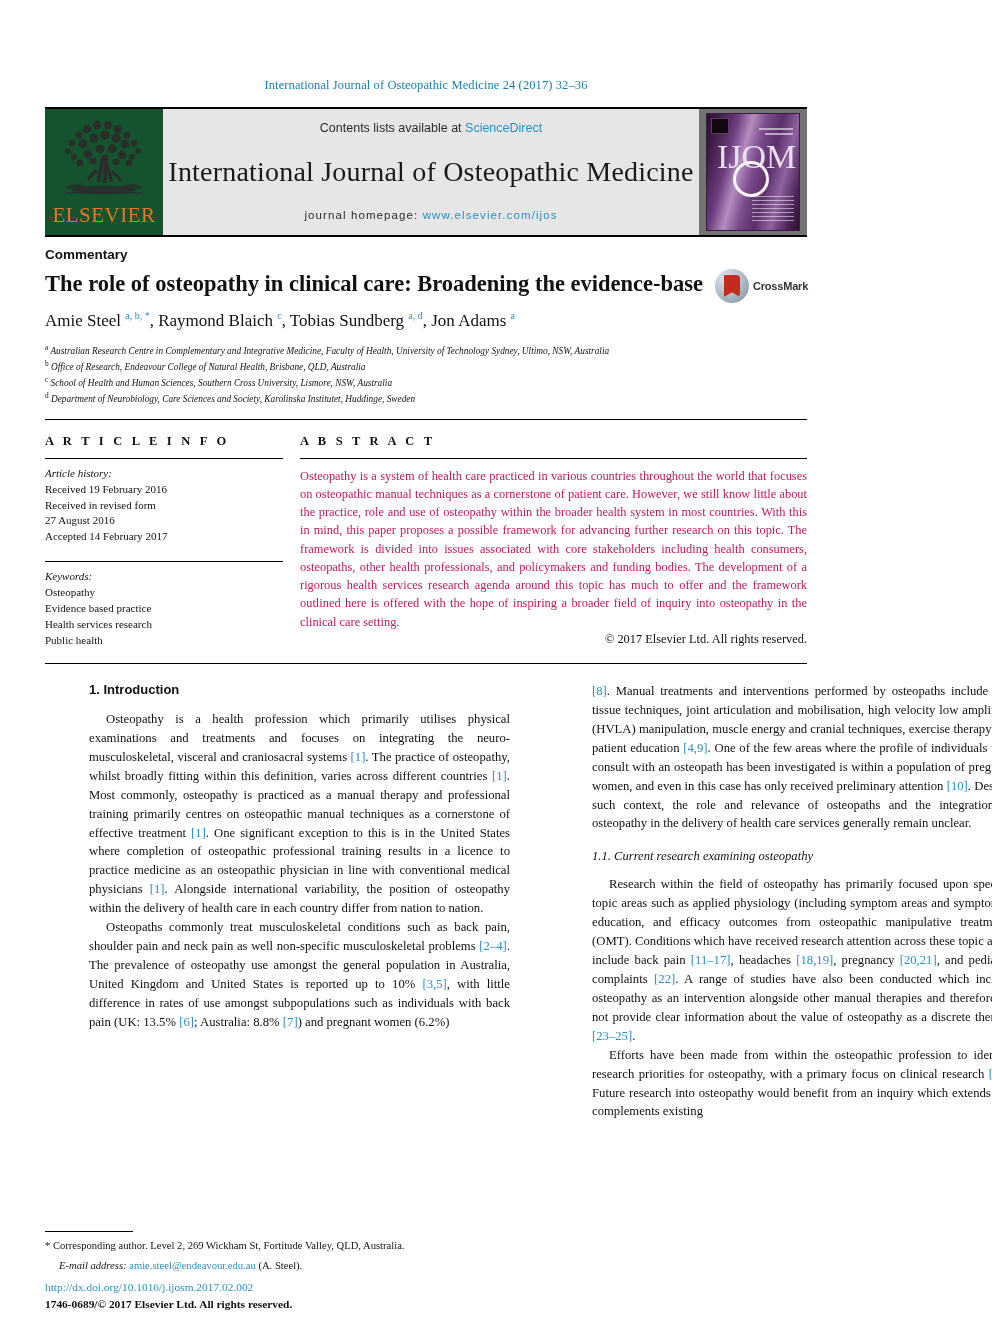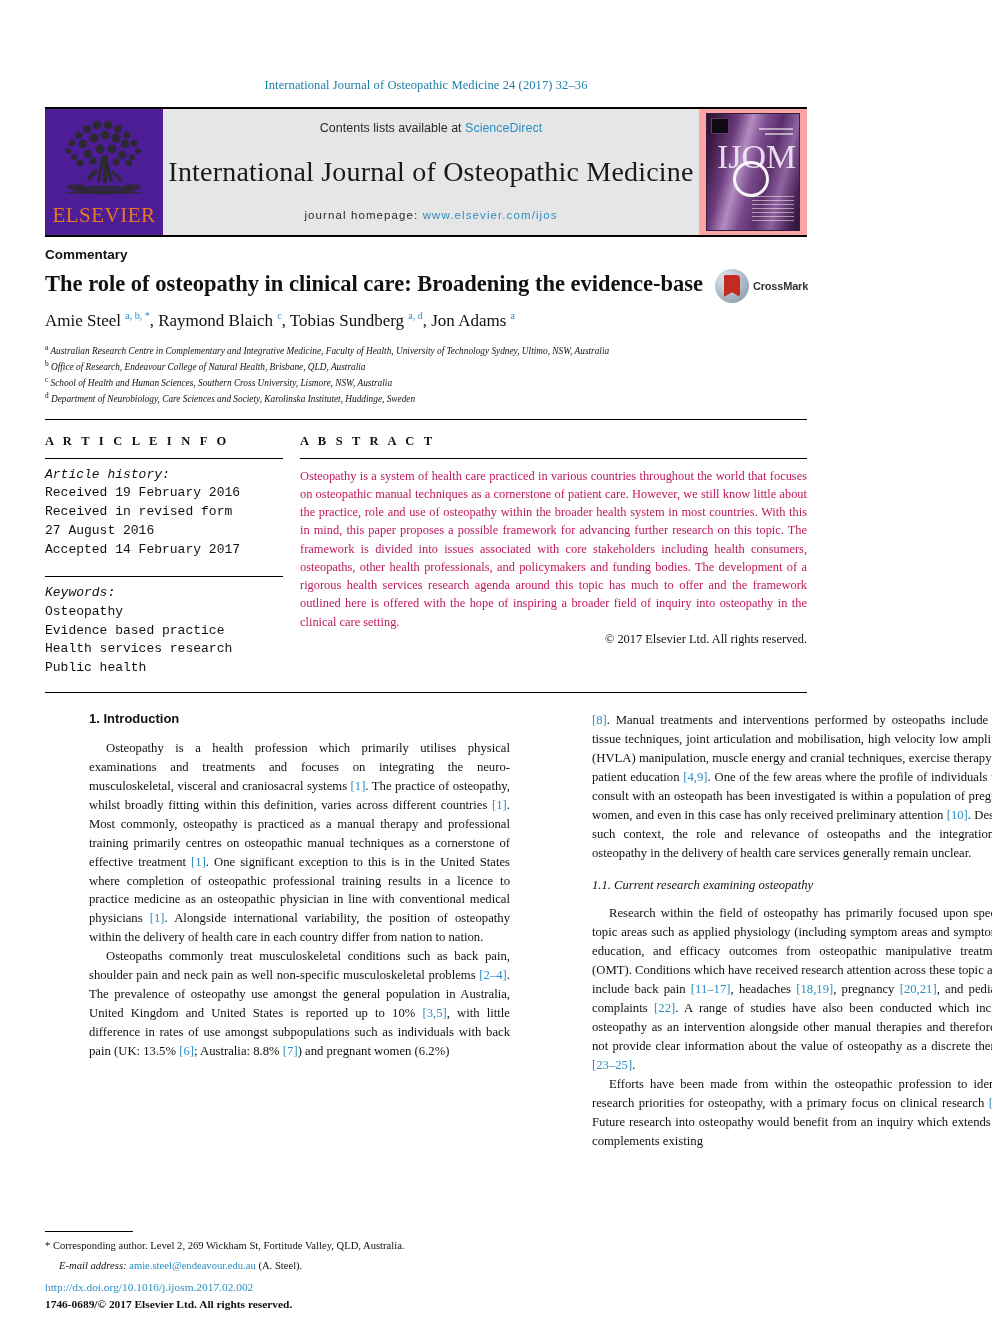--- a/index.html
+++ b/index.html
@@ -42,21 +42,21 @@
     height: 126px;
   }
   .elsevier-block {
     width: 118px;
     flex: 0 0 118px;
     display: flex;
     flex-direction: column;
     align-items: center;
     justify-content: flex-start;
     padding-top: 4px;
-    background: #4c1d95;
+    background: #14532d;
   }
   .tree-logo { width: 104px; height: 94px; }
   .elsevier-word {
     font-family: "Liberation Serif", serif;
     color: #e87722;
     font-size: 21px;
     letter-spacing: .5px;
     font-weight: 400;
     line-height: 1;
     margin-top: -2px;
@@ -88,21 +88,21 @@
     color: #2b2b2b;
     letter-spacing: 1.1px;
   }
   .homepage-line .url { color: #2a8fc4; }
   .cover-block {
     width: 108px;
     flex: 0 0 108px;
     display: flex;
     align-items: center;
     justify-content: center;
-    background: #fca5a5;
+    background: #737373;
   }
   .cover-img {
     width: 92px;
     height: 116px;
     position: relative;
     overflow: hidden;
     background: linear-gradient(105deg,#2b1330 0%,#3d1b46 10%,#6c3d7d 26%,#b38cc0 38%,#7a4a8c 50%,#5b2f69 63%,#8f63a0 76%,#4b2457 90%,#2a1230 100%);
     border: 1px solid #3a1b42;
   }
   .cover-img .ijom {
@@ -219,22 +219,22 @@
   .sec-label {
     font-family: "Liberation Serif", serif;
     font-weight: bold;
     font-size: 12.5px;
     letter-spacing: 3.2px;
     color: #111;
     margin-bottom: 9px;
   }
   .rule { border-top: 1.1px solid #000; }
   .info-block {
-    font-family: Liberation Mono, monospace;
-    font-size: 13px;
+    font-family: Liberation Serif, serif;
+    font-size: 11px;
     line-height: 1.45;
     color: #111;
     padding-top: 7px;
   }
   .info-block .it { font-style: italic; }
   .info-gap { height: 16px; }
   .abstract-text {
     font-family: "Liberation Serif", serif;
     font-size: 12.4px;
     line-height: 1.47;

